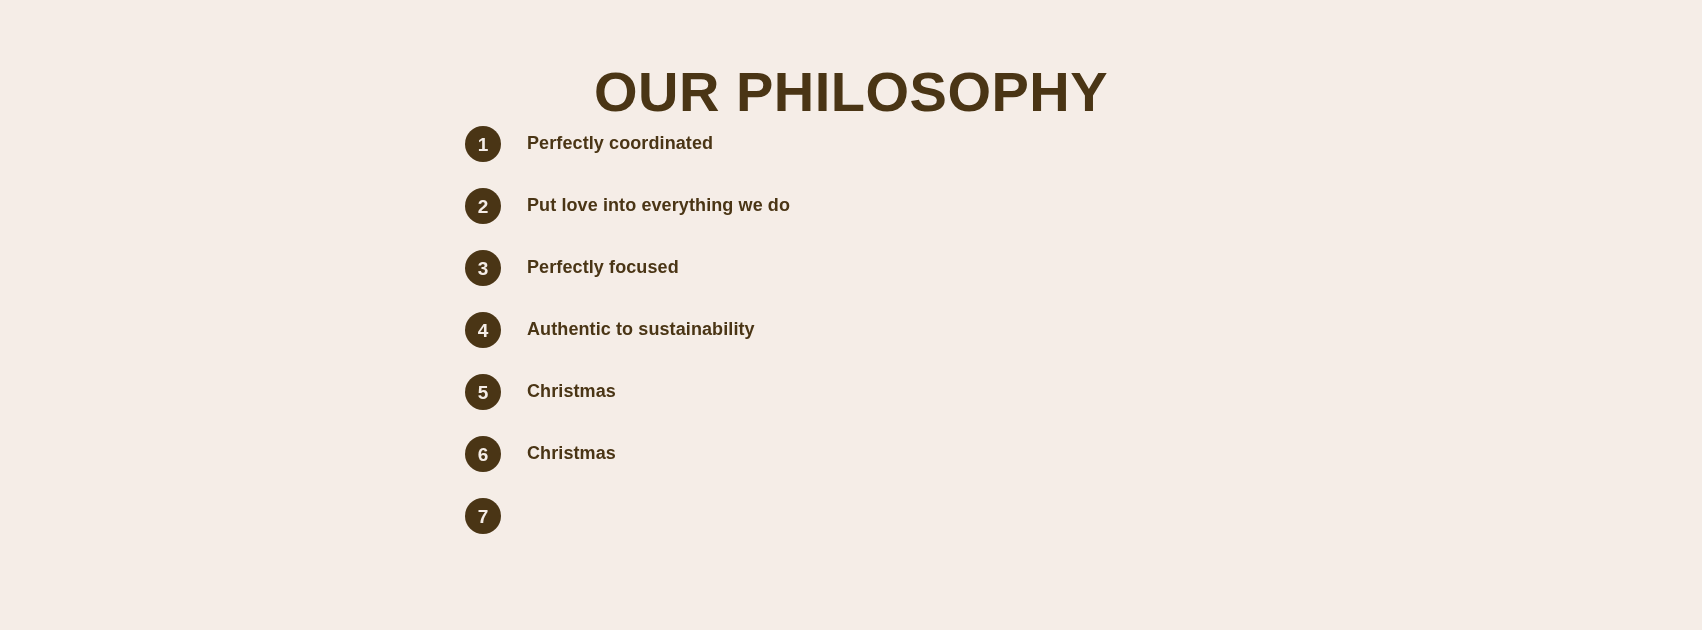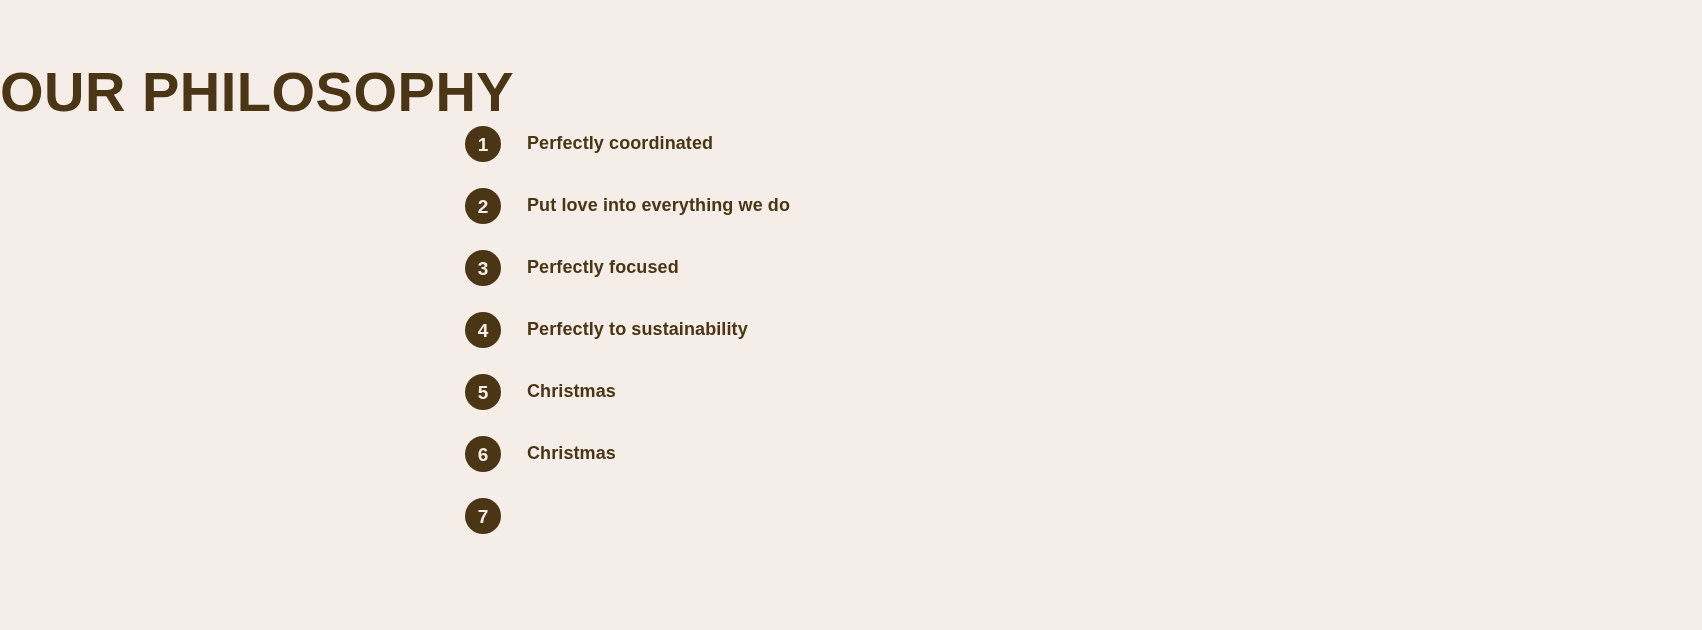--- a/index.html
+++ b/index.html
@@ -22,21 +22,21 @@
     background: #F5EDE7;
     box-sizing: border-box;
   }
 
   
   .section-title {
     position: absolute;
     top: 22px;
     left: 0;
     width: 1702px;
-    text-align: left;
+    text-align: center;
     font-family: "Liberation Sans", sans-serif;
     font-size: 56px;
     font-weight: bold;
     letter-spacing: 0.5px;
     color: #4A3515;
     line-height: 1.15;
     white-space: nowrap;
   }
 
   
@@ -102,21 +102,21 @@
       <span class="item-label">Put love into everything we do</span>
     </li>
 
     <li class="philosophy-item">
       <span class="item-badge">3</span>
       <span class="item-label">Perfectly focused</span>
     </li>
 
     <li class="philosophy-item">
       <span class="item-badge">4</span>
-      <span class="item-label">Perfectly to sustainability</span>
+      <span class="item-label">Authentic to sustainability</span>
     </li>
 
     <li class="philosophy-item">
       <span class="item-badge">5</span>
       <span class="item-label">Christmas</span>
     </li>
 
     <li class="philosophy-item">
       <span class="item-badge">6</span>
       <span class="item-label">Christmas</span>

